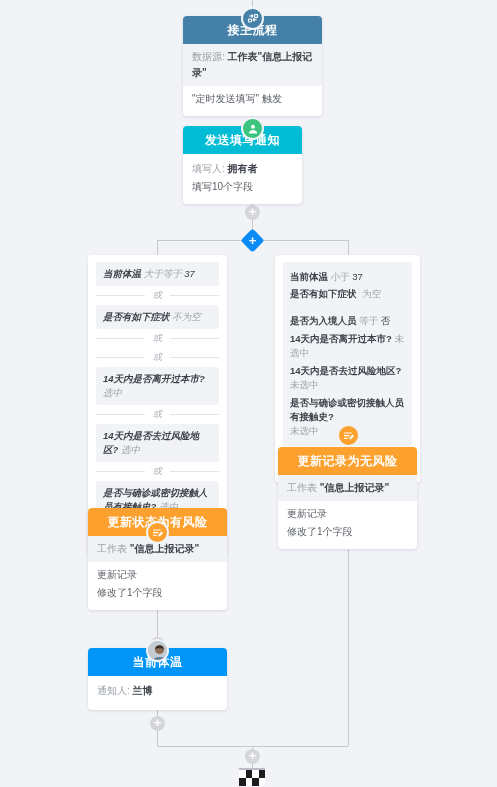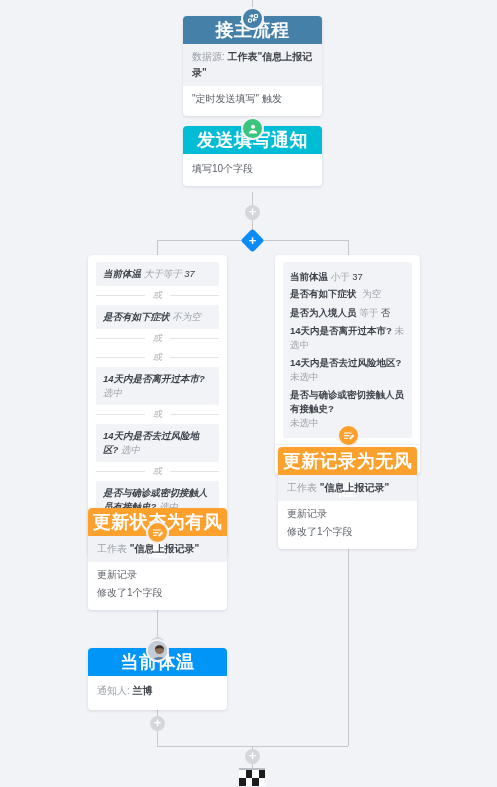--- a/index.html
+++ b/index.html
@@ -66,21 +66,21 @@
     background: #fff;
     border-radius: 4px;
     box-shadow: 0 1px 3px rgba(30,40,60,.13);
     overflow: hidden;
   }
   .card-header {
     height: 28px;
     line-height: 28px;
     text-align: center;
     color: #fff;
-    font-size: 18px;
+    font-size: 12px;
     font-weight: bold;
     letter-spacing: .5px;
   }
   .card-body { padding: 6px 9px 8px 9px; }
   .row-line {
     font-size: 10px;
     color: #5a5f66;
     line-height: 16px;
     padding: 1px 0;
   }
@@ -225,23 +225,27 @@
       </div>
     </div>
   </div>
 
   <div class="badge" style="left:241px; top:117px; background:#3ac47d;">
     <svg width="12" height="12" viewBox="0 0 16 16" fill="#fff">
       <circle cx="8" cy="5" r="2.7"></circle>
       <path d="M2.5 14c0-3 2.5-4.6 5.5-4.6s5.5 1.6 5.5 4.6z"></path>
     </svg>
   </div>
-  <div class="card" style="left:183px; top:126px; width:139px;">
+  <div class="card" style="left:183px; top:126px; width:119px;">
     <div class="card-header" style="background:#00bcd4;">发送填写通知</div>
     <div class="card-body">
+      <div class="row-line">
+        <span class="lbl">填写人:</span>
+        <span class="val">拥有者</span>
+      </div>
       <div class="row-line">
         <span>填写10个字段</span>
       </div>
     </div>
   </div>
 
   <div class="diamond" style="left:244px; top:232px;"></div>
 
   <div class="cond-card" style="left:88px; top:255px; width:139px;font-style:italic;">
     <div>
@@ -289,21 +293,21 @@
     <div class="cond-item" style="padding:6px 7px;">
       <div style="padding:2px 0;">
         <span class="field">当前体温</span>
         <span class="op">小于</span>
         <span class="val">37</span>
       </div>
       <div style="padding:2px 0;font-family:Liberation Mono, monospace;">
         <span class="field">是否有如下症状</span>
         <span class="op">为空</span>
       </div>
-      <div style="padding:2px 0;">
+      <div style="padding:2px 0;margin-top:8px;">
         <span class="field">是否为入境人员</span>
         <span class="op">等于</span>
         <span class="val">否</span>
       </div>
       <div style="padding:2px 0;">
         <span class="field">14天内是否离开过本市?</span>
         <span class="op">未选中</span>
       </div>
       <div style="padding:2px 0;">
         <span class="field">14天内是否去过风险地区?</span>

